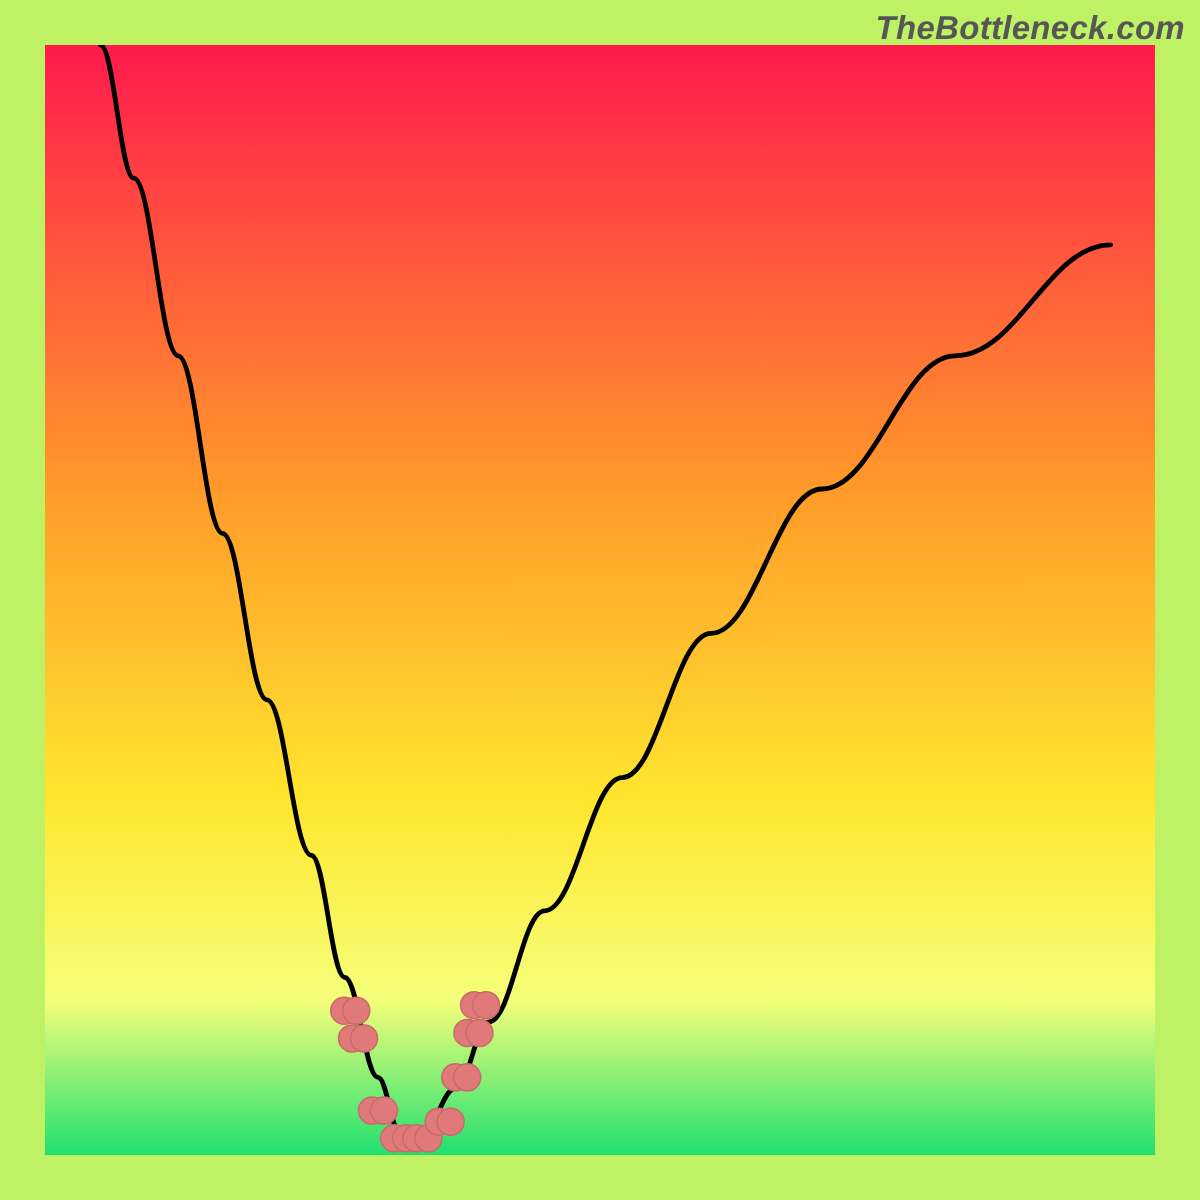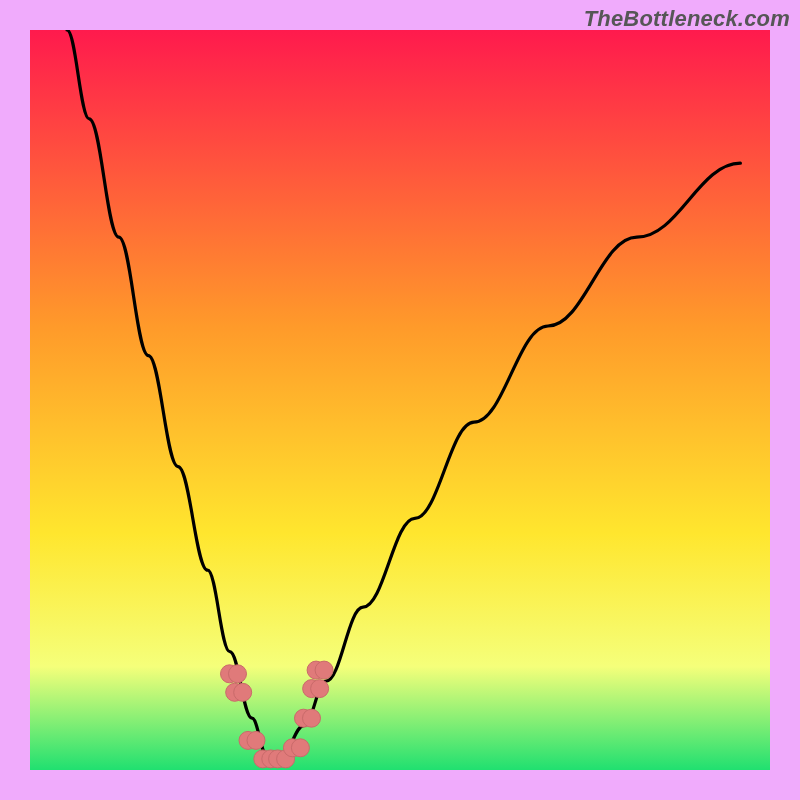--- a/index.html
+++ b/index.html
@@ -1,16 +1,16 @@
 <!DOCTYPE html>
 <html><head>
 <meta charset="utf-8">
 <style>
   html,body{margin:0;padding:0;width:800px;height:800px;background:#000;overflow:hidden}
-  .frame{position:relative;width:800px;height:800px;background:#f0abfc}
+  .frame{position:relative;width:800px;height:800px;background:#bef264}
   .plot{position:absolute;left:30px;top:30px;width:740px;height:740px}
   .watermark{position:absolute;top:6px;right:10px;font:italic 700 22px Arial,Helvetica,sans-serif;color:#565656;letter-spacing:.2px}
   svg{display:block}
 </style>
 </head>
 <body>
 
 <div class="frame">
   <div class="watermark">TheBottleneck.com</div>
 

